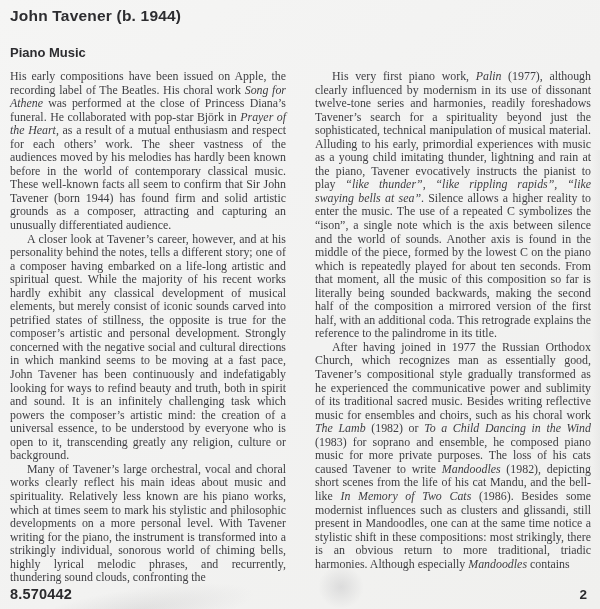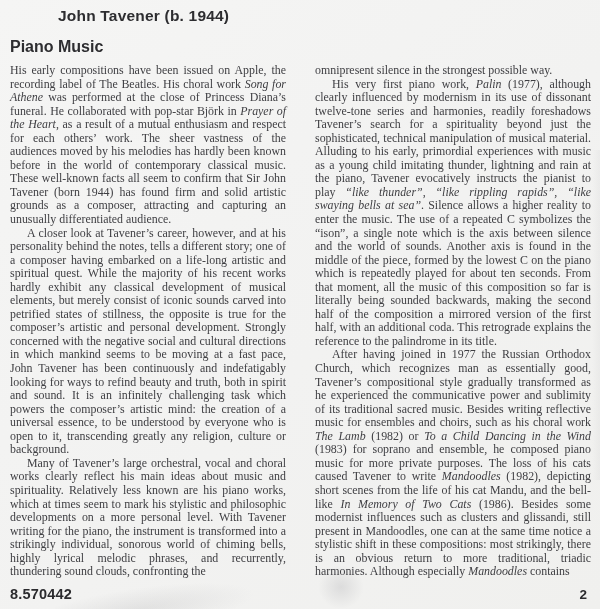--- a/index.html
+++ b/index.html
@@ -19,26 +19,25 @@
   .header {
     padding: 7px 10px 0 10px;
     font-family: "Liberation Sans", sans-serif;
     color: #2d2d30;
   }
   .doc-title {
     font-size: 15.5px;
     font-weight: bold;
     letter-spacing: 0.2px;
     line-height: 18px;
-    margin-left: 48px;
   }
   .doc-subtitle {
-    font-size: 16px;
+    font-size: 13px;
     font-weight: bold;
-    margin-top: 15px;
+    margin-top: 21px;
     line-height: 14px;
   }
   .columns {
     display: flex;
     gap: 29px;
     padding: 10px 9px 0 10px;
   }
   .col {
     flex: 1;
     min-width: 0;
@@ -93,21 +92,20 @@
     <div class="doc-subtitle">Piano Music</div>
   </div>
 
   <div class="columns">
     <div class="col">
         <p><span>His early compositions have been issued on Apple, the recording label of The Beatles. His choral work </span><i>Song for Athene</i><span> was performed at the close of Princess Diana’s funeral. He collaborated with pop-star Björk in </span><i>Prayer of the Heart</i><span>, as a result of a mutual enthusiasm and respect for each others’ work. The sheer vastness of the audiences moved by his melodies has hardly been known before in the world of contemporary classical music. These well-known facts all seem to confirm that Sir John Tavener (born 1944) has found firm and solid artistic grounds as a composer, attracting and capturing an unusually differentiated audience.</span></p>
         <p class="indent"><span>A closer look at Tavener’s career, however, and at his personality behind the notes, tells a different story; one of a composer having embarked on a life-long artistic and spiritual quest. While the majority of his recent works hardly exhibit any classical development of musical elements, but merely consist of iconic sounds carved into petrified states of stillness, the opposite is true for the composer’s artistic and personal development. Strongly concerned with the negative social and cultural directions in which mankind seems to be moving at a fast pace, John Tavener has been continuously and indefatigably looking for ways to refind beauty and truth, both in spirit and sound. It is an infinitely challenging task which powers the composer’s artistic mind: the creation of a universal essence, to be understood by everyone who is open to it, transcending greatly any religion, culture or background.</span></p>
         <p class="indent"><span>Many of Tavener’s large orchestral, vocal and choral works clearly reflect his main ideas about music and spirituality. Relatively less known are his piano works, which at times seem to mark his stylistic and philosophic developments on a more personal level. With Tavener writing for the piano, the instrument is transformed into a strikingly individual, sonorous world of chiming bells, highly lyrical melodic phrases, and recurrently, thundering sound clouds, confronting the</span></p>
       </div>
     <div class="col">
-        <p><span>omnipresent silence in the strongest possible way.</span></p>
         <p class="indent"><span>His very first piano work, </span><i>Palin</i><span> (1977), although clearly influenced by modernism in its use of dissonant twelve-tone series and harmonies, readily foreshadows Tavener’s search for a spirituality beyond just the sophisticated, technical manipulation of musical material. Alluding to his early, primordial experiences with music as a young child imitating thunder, lightning and rain at the piano, Tavener evocatively instructs the pianist to play </span><i>“like thunder”</i><span>, </span><i>“like rippling rapids”</i><span>, </span><i>“like swaying bells at sea”</i><span>. Silence allows a higher reality to enter the music. The use of a repeated C symbolizes the “ison”, a single note which is the axis between silence and the world of sounds. Another axis is found in the middle of the piece, formed by the lowest C on the piano which is repeatedly played for about ten seconds. From that moment, all the music of this composition so far is literally being sounded backwards, making the second half of the composition a mirrored version of the first half, with an additional coda. This retrograde explains the reference to the palindrome in its title.</span></p>
         <p class="indent"><span>After having joined in 1977 the Russian Orthodox Church, which recognizes man as essentially good, Tavener’s compositional style gradually transformed as he experienced the communicative power and sublimity of its traditional sacred music. Besides writing reflective music for ensembles and choirs, such as his choral work </span><i>The Lamb</i><span> (1982) or </span><i>To a Child Dancing in the Wind</i><span> (1983) for soprano and ensemble, he composed piano music for more private purposes. The loss of his cats caused Tavener to write </span><i>Mandoodles</i><span> (1982), depicting short scenes from the life of his cat Mandu, and the bell-like </span><i>In Memory of Two Cats</i><span> (1986). Besides some modernist influences such as clusters and glissandi, still present in Mandoodles, one can at the same time notice a stylistic shift in these compositions: most strikingly, there is an obvious return to more traditional, triadic harmonies. Although especially </span><i>Mandoodles</i><span> contains</span></p>
       </div>
   </div>
 
   <div class="smudge smudge-a"></div>
   <div class="smudge smudge-b"></div>
   <div class="smudge smudge-c"></div>
 
   <div class="footer">

